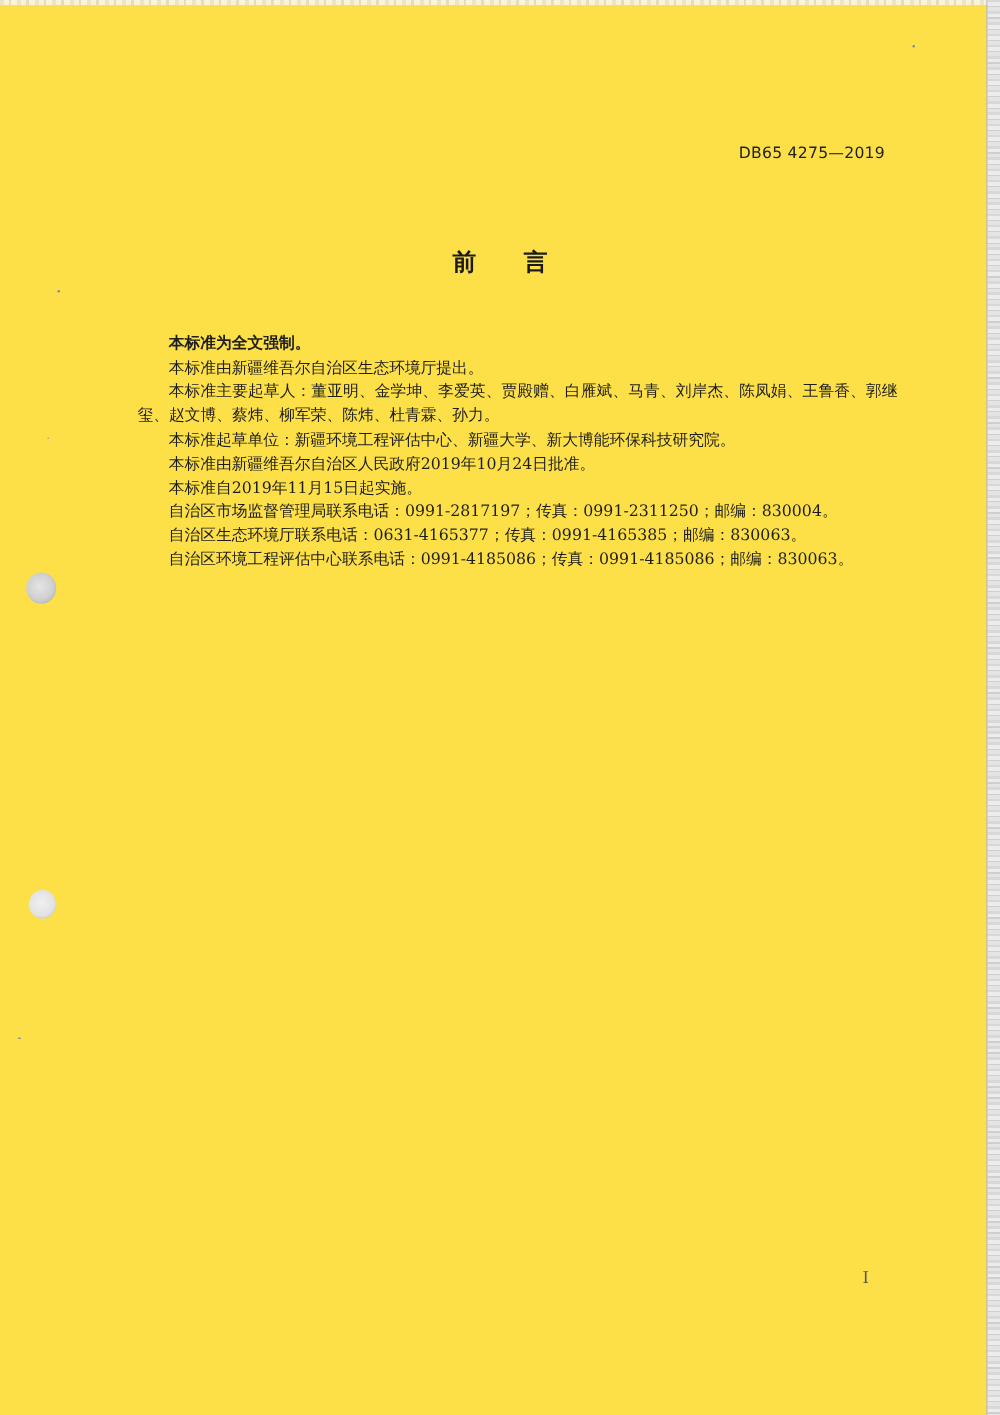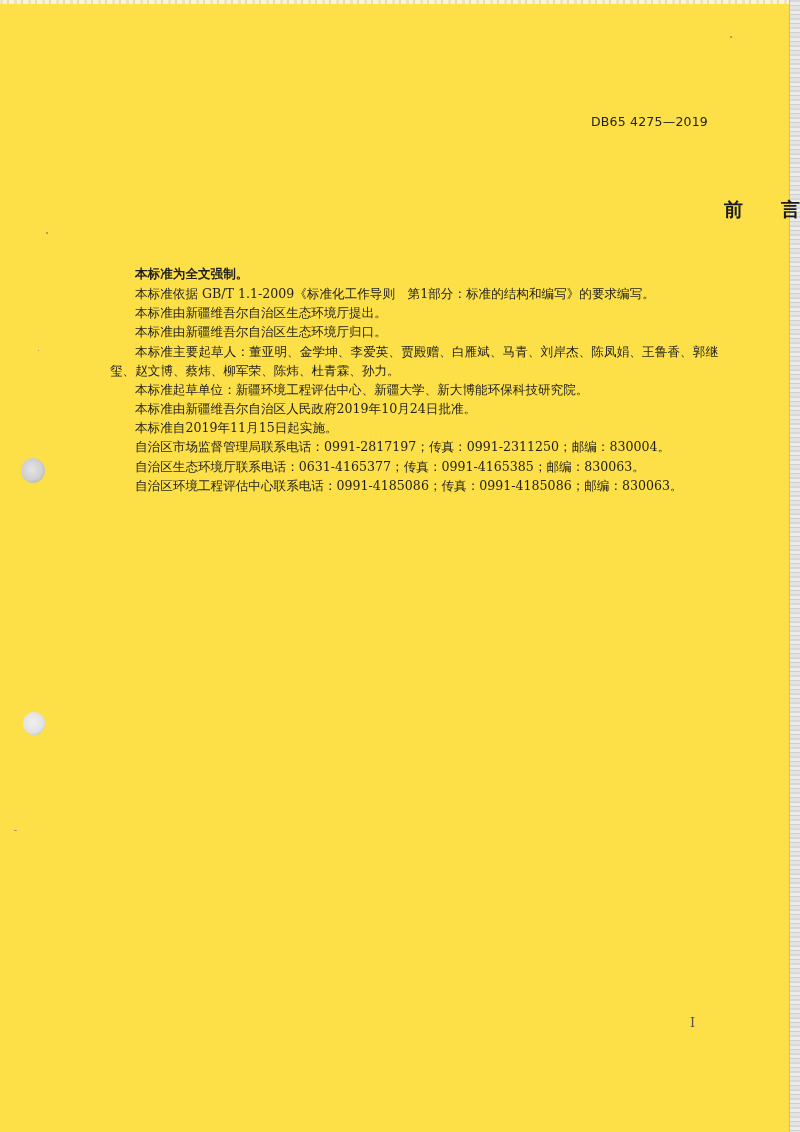--- a/index.html
+++ b/index.html
@@ -58,21 +58,21 @@
       font-family: "DejaVu Sans", "Liberation Sans", sans-serif;
       font-size: 12.5px;
       letter-spacing: 0.2px;
       color: #222;
     }
     .title {
       position: absolute;
       left: 0;
       width: 800px;
       top: 197px;
-      text-align: right;
+      text-align: center;
       font-family: "DejaVu Sans", "Liberation Sans", sans-serif;
       font-size: 19px;
       font-weight: bold;
       color: #1a1a1a;
       letter-spacing: 0;
     }
     .title .gap { display: inline-block; width: 38px; }
 
     .body-text {
       position: absolute;
@@ -116,23 +116,21 @@
   <div class="speck" style="left:730px;top:36px;"></div>
 
   <div class="doc-code">DB65 4275—2019</div>
 
   <div class="title">
     <span>前</span><span class="gap"></span><span>言</span>
   </div>
 
   <div class="body-text">
     <p class="para bold">本标准为全文强制。</p>
-    <p class="para">本标准依据 GB/T 1.1-2009《标准化工作导则　第1部分：标准的结构和编写》的要求编写。</p>
     <p class="para">本标准由新疆维吾尔自治区生态环境厅提出。</p>
-    <p class="para">本标准由新疆维吾尔自治区生态环境厅归口。</p>
     <p class="para">本标准主要起草人：董亚明、金学坤、李爱英、贾殿赠、白雁斌、马青、刘岸杰、陈凤娟、王鲁香、郭继玺、赵文博、蔡炜、柳军荣、陈炜、杜青霖、孙力。</p>
     <p class="para">本标准起草单位：新疆环境工程评估中心、新疆大学、新大博能环保科技研究院。</p>
     <p class="para">本标准由新疆维吾尔自治区人民政府2019年10月24日批准。</p>
     <p class="para">本标准自2019年11月15日起实施。</p>
     <p class="para">自治区市场监督管理局联系电话：0991-2817197；传真：0991-2311250；邮编：830004。</p>
     <p class="para">自治区生态环境厅联系电话：0631-4165377；传真：0991-4165385；邮编：830063。</p>
     <p class="para">自治区环境工程评估中心联系电话：0991-4185086；传真：0991-4185086；邮编：830063。</p>
   </div>
 
   <div class="page-number">I</div>

